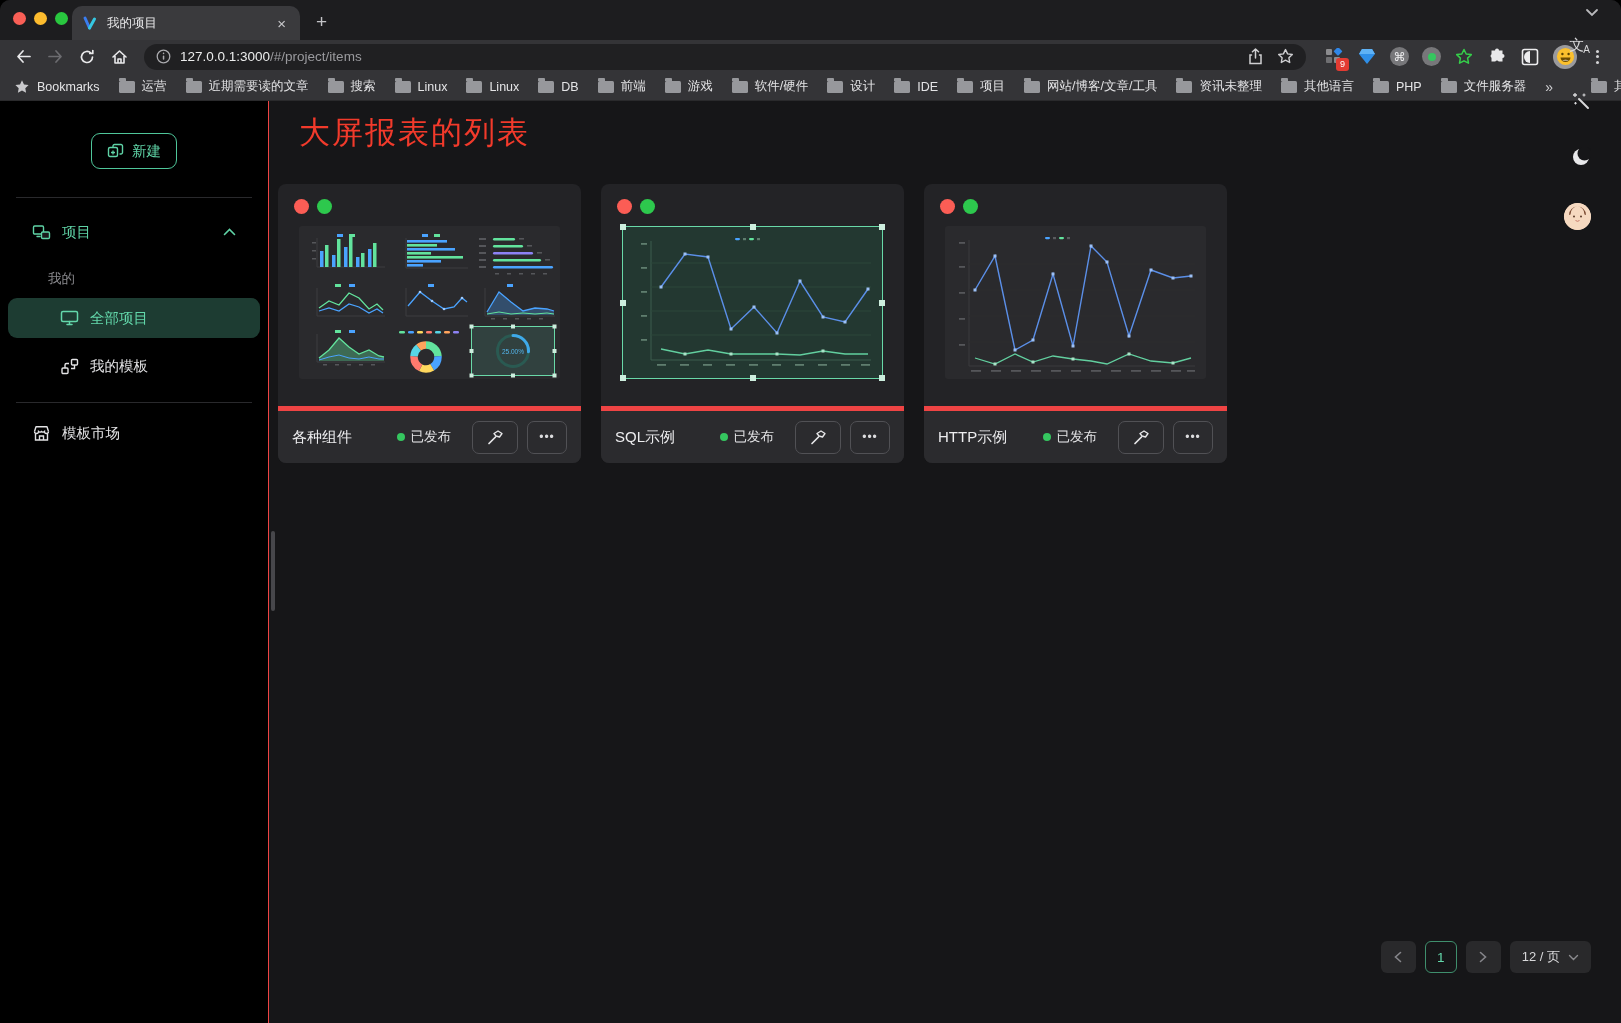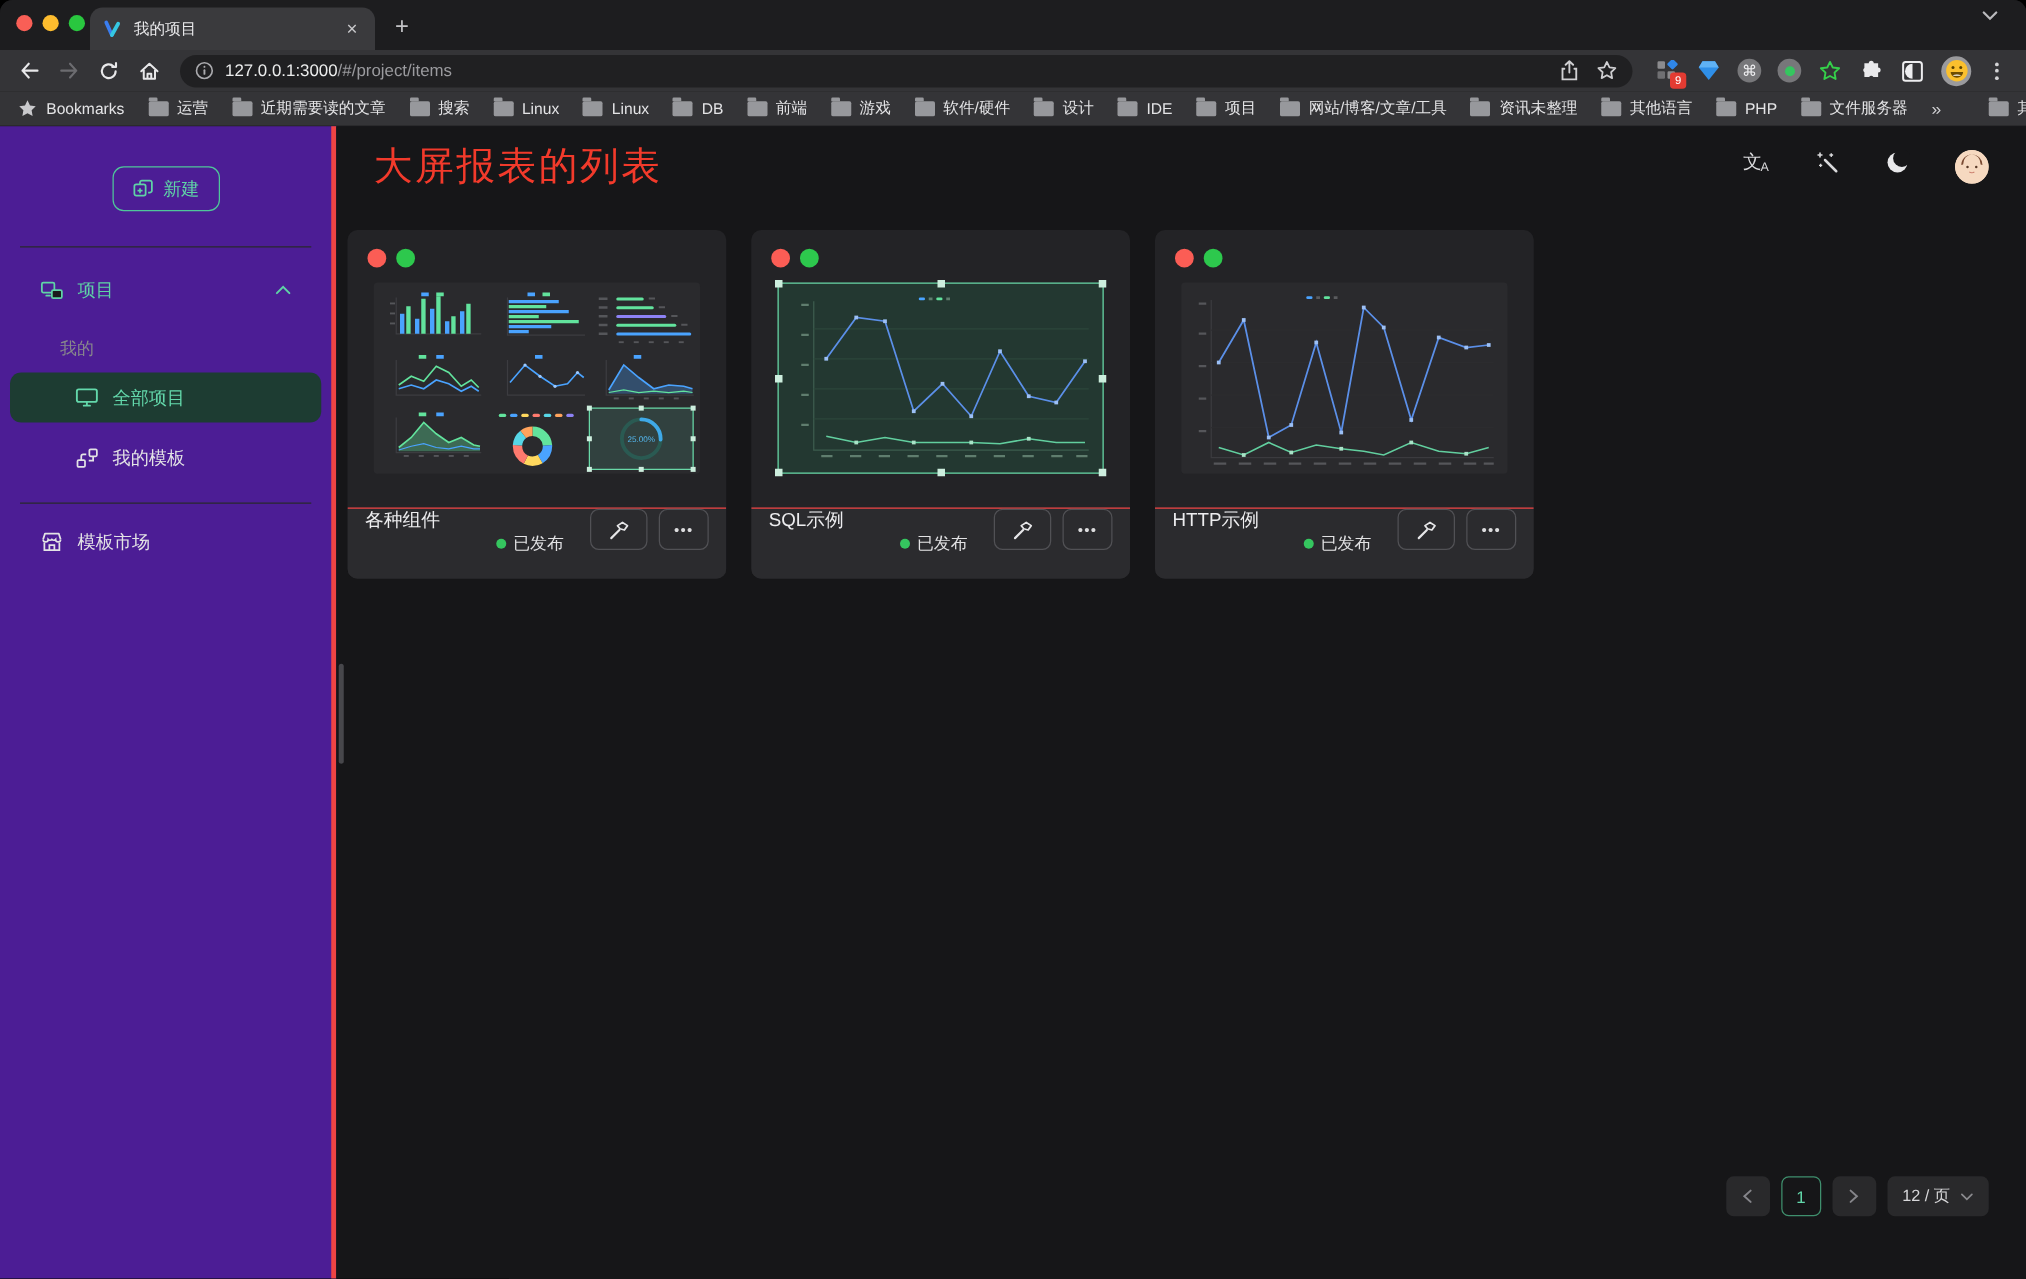--- a/index.html
+++ b/index.html
@@ -43,21 +43,21 @@
   .bmbar { height:28px; background:#343437; display:flex; align-items:center; padding:0 14px; gap:19px;
     color:#e4e4e6; font-size:12.5px; border-bottom:1px solid #2a2a2c; white-space:nowrap; }
   .bm { display:flex; align-items:center; gap:7px; }
   .folder { width:16px; height:12px; background:#97989c; border-radius:1.5px; position:relative; flex:none; }
   .folder::before { content:""; position:absolute; top:-2.5px; left:0; width:7px; height:3px; background:#97989c; border-radius:1px 1px 0 0; }
   .bm-sep { width:1px; height:16px; background:#5a5a5e; }
   .bm-overflow { color:#cfcfd2; font-size:14px; }
 
   
   .app { position:relative; display:flex; height:922px; }
-  .sidebar { position:relative; width:269px; background:#4c1d95; border-right:4px solid #ef4444; flex:none; }
+  .sidebar { position:relative; width:269px; background:#000000; border-right:1px solid #ef4444; flex:none; }
   .main { position:relative; flex:1; background:#161618; }
 
   
   .new-btn-wrap { display:flex; justify-content:center; padding-top:32px; }
   .new-btn { width:86px; height:36px; border:1px solid #4fc69a; border-radius:9px; background:transparent;
     color:#5fd3a6; font-size:14.5px; display:flex; align-items:center; justify-content:center; gap:8px; }
   .side-div { height:1px; background:#29292c; margin:28px 16px 0 16px; }
   .side-item { display:flex; align-items:center; gap:11px; height:40px; margin:0 8px; padding:0 24px;
     color:#e3e3e5; font-size:14.5px; border-radius:9px; }
   .side-item.green { color:#5fd3a6; }
@@ -66,36 +66,36 @@
   .side-item.child { padding-left:52px; }
   .side-item.selected { background:#1d3c32; color:#63d8ab; }
   .side-foot { position:absolute; left:0; right:0; bottom:0; border-top:1px solid #29292c; height:86px;
     display:flex; align-items:center; justify-content:space-between; padding:0 24px; }
   .foot-btn { height:34px; background:#29292b; border-radius:7px; color:#e0e0e2; font-size:13.5px;
     display:flex; align-items:center; gap:8px; padding:0 14px; border:none; }
 
   
   .page-head { height:64px; display:flex; align-items:center; padding:0 30px; }
   .page-title { font-size:31px; letter-spacing:2px; color:#f23a2b; font-weight:400; }
-  .head-actions { margin-left:auto; display:flex; align-items:flex-start; gap:36px; }
+  .head-actions { margin-left:auto; display:flex; align-items:flex-end; gap:36px;flex-direction:column; }
   .lang-ic { color:#d9d9db; font-size:15px; position:relative; }
   .lang-ic .a { font-size:10px; position:relative; top:3px; left:-1px; }
   .avatar { width:27px; height:27px; border-radius:50%; overflow:hidden; background:#f7dcc3; }
 
   
   .cards { display:flex; gap:20px; padding:19px 0 0 9px; }
   .card { position:relative; width:303px; height:279px; background:#232326; border-radius:8px; overflow:hidden; }
   .card-dots { display:flex; gap:8px; padding:15px 0 0 16px; }
   .card-dots i { width:15px; height:15px; border-radius:50%; display:block; }
   .cd-red{background:#fb5d55;} .cd-green{background:#2dc84d;}
   .preview { position:relative; margin:12px 21px 0 21px; height:153px; border-radius:3px; background:#2a2a2d; }
   .preview.selected { background:#233831; border:1px solid #69d9a8; }
   .hdl { position:absolute; width:6px; height:6px; background:#cdeede; z-index:3; }
-  .card-foot { position:absolute; left:0; right:0; bottom:0; height:57px; background:#2b2b2e; border-top:1px solid #ef4444;
-    display:flex; padding:0 14px; }
+  .card-foot { position:absolute; left:0; right:0; bottom:0; height:57px; background:#2b2b2e; border-top:5px solid #ef4444;
+    display:flex; align-items:center; padding:0 14px; }
   .card-title { color:#ededef; font-size:15px; flex:1; }
   .status { display:flex; align-items:center; gap:6px; color:#e2e2e4; font-size:13.5px; margin-right:12px; }
   .status i { width:8px; height:8px; border-radius:50%; background:#35c65f; display:block; }
   .cardbtn { height:33px; border:1px solid #515155; border-radius:7px; background:transparent; color:#e6e6e8;
     display:flex; align-items:center; justify-content:center; margin-left:9px; }
   .btn-edit { width:46px; } .btn-more { width:40px; font-size:12px; letter-spacing:1px; color:#dcdcde; }
 
   
   .pagination { position:absolute; right:30px; bottom:50px; display:flex; align-items:center; gap:9px; }
   .pg-btn { width:35px; height:32px; background:#29292b; border-radius:6px; display:flex; align-items:center; justify-content:center; border:none; }

